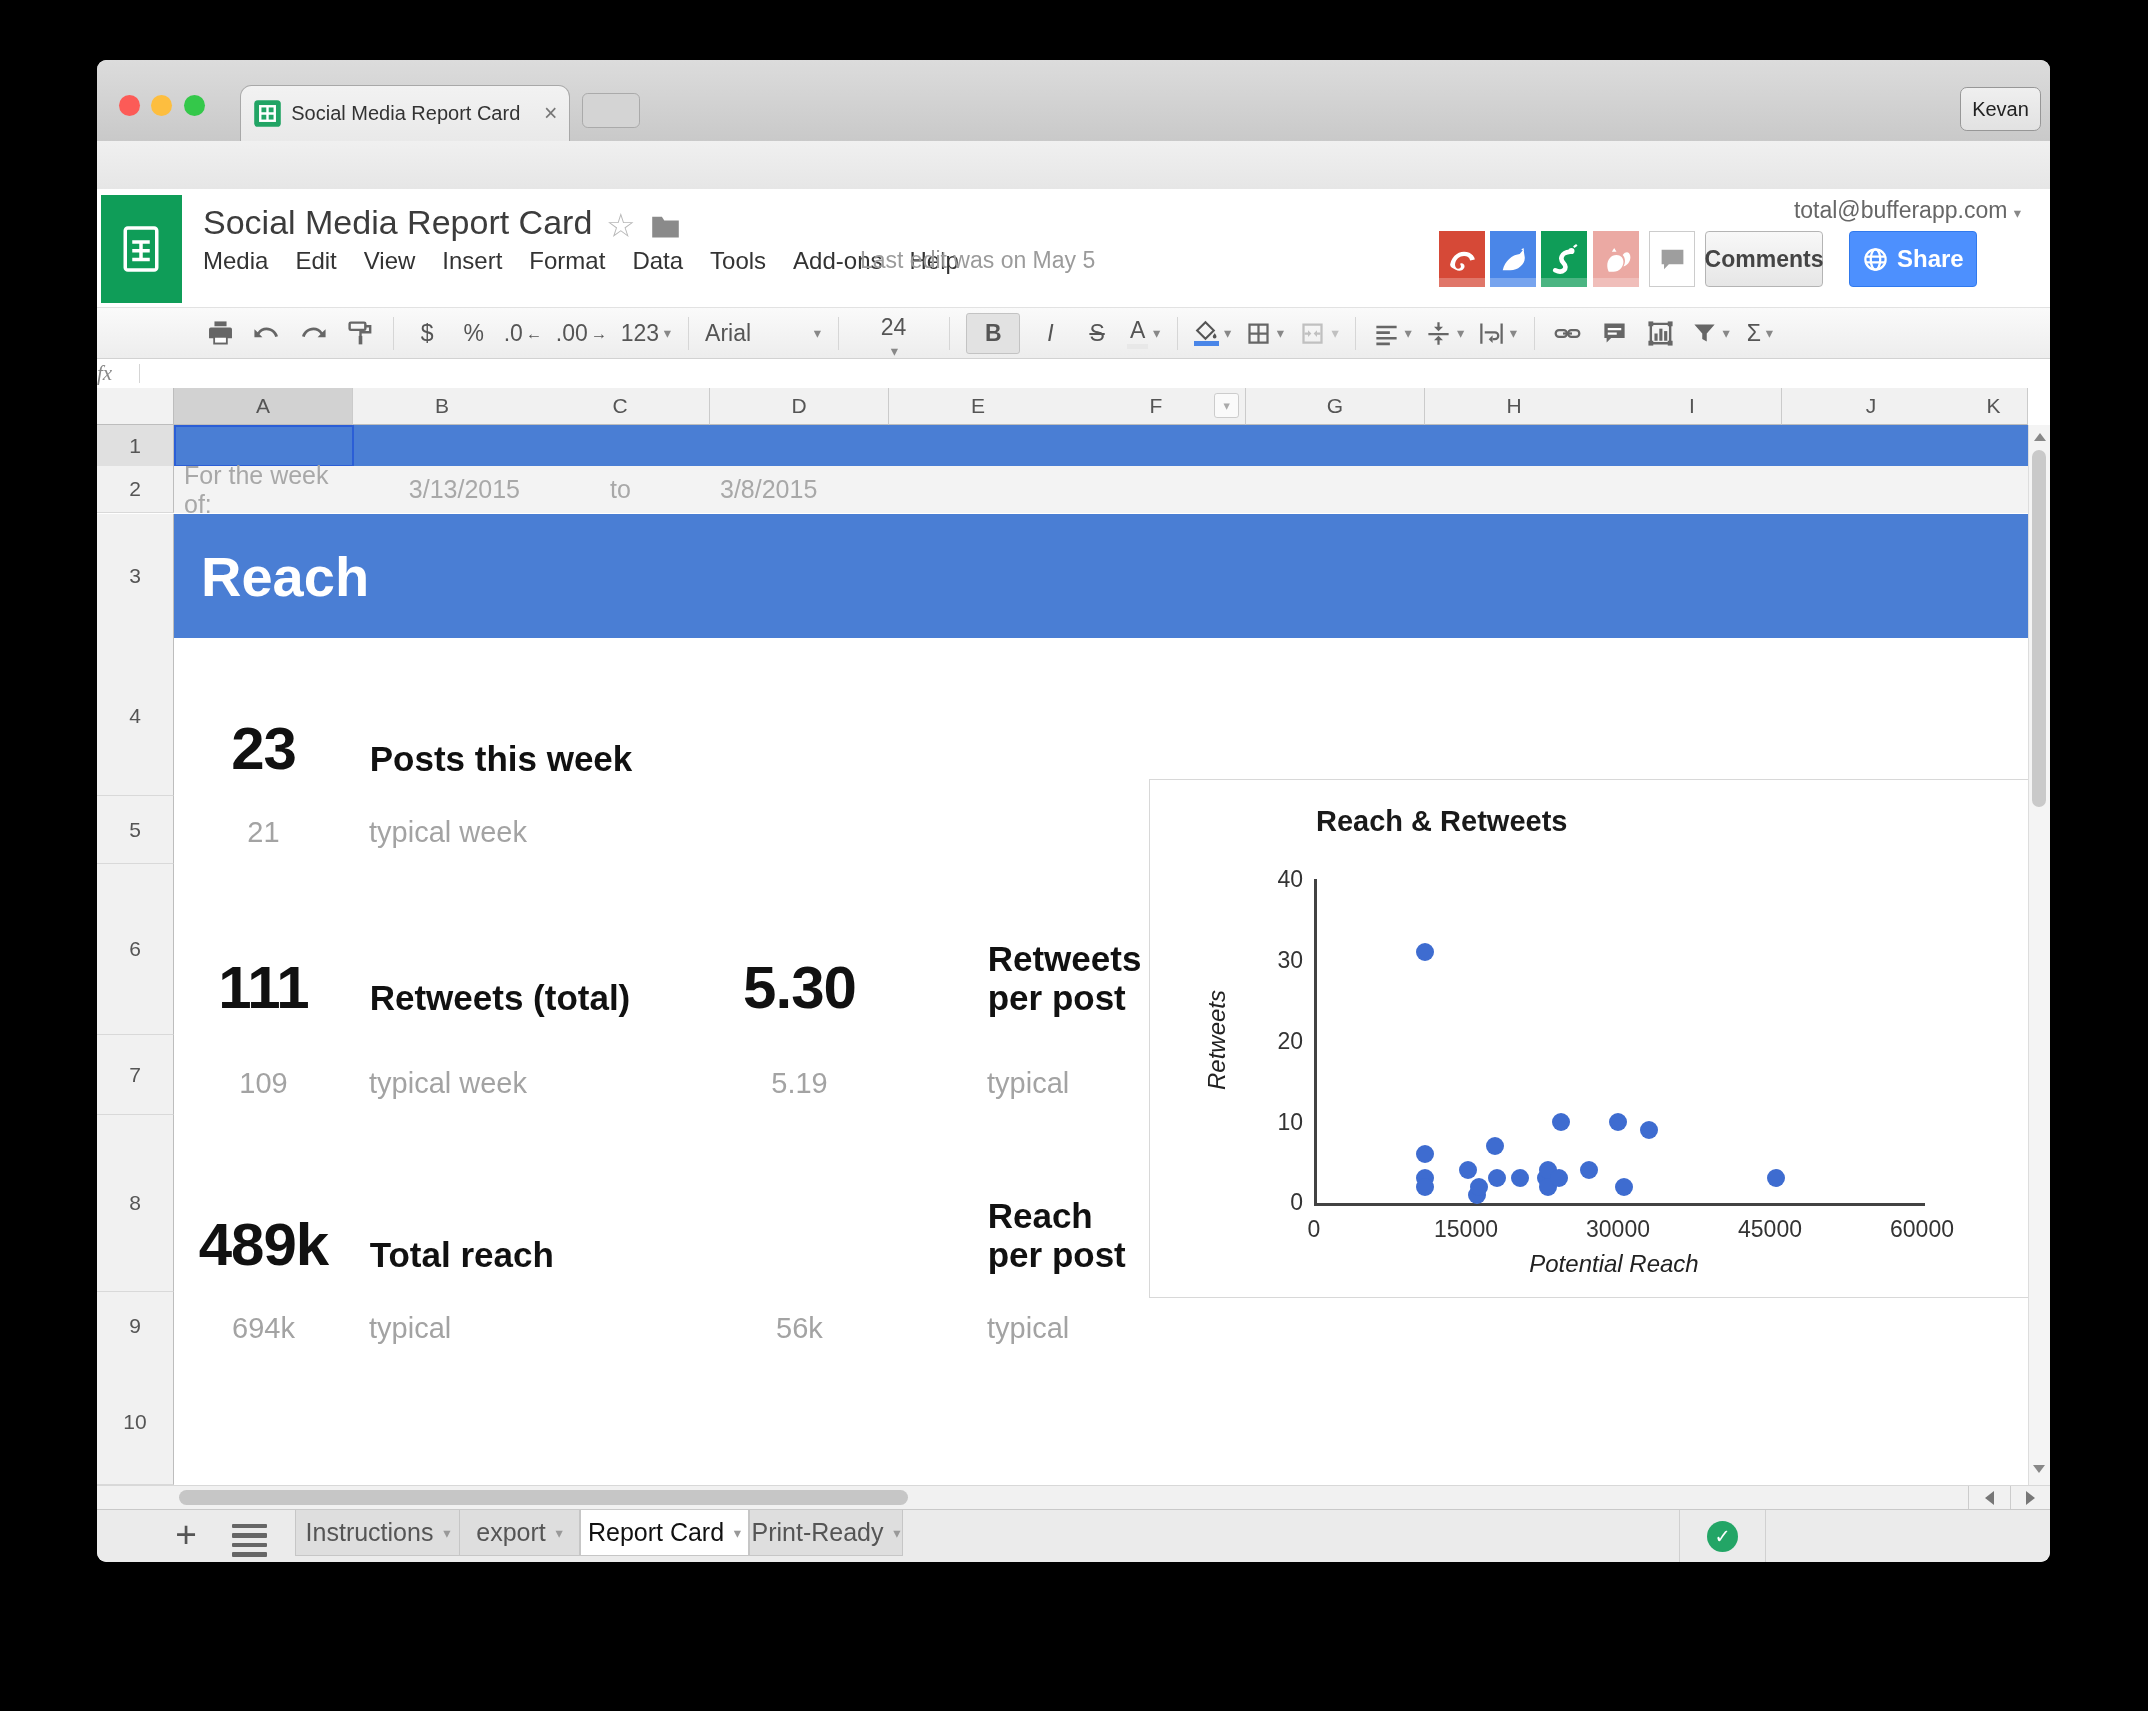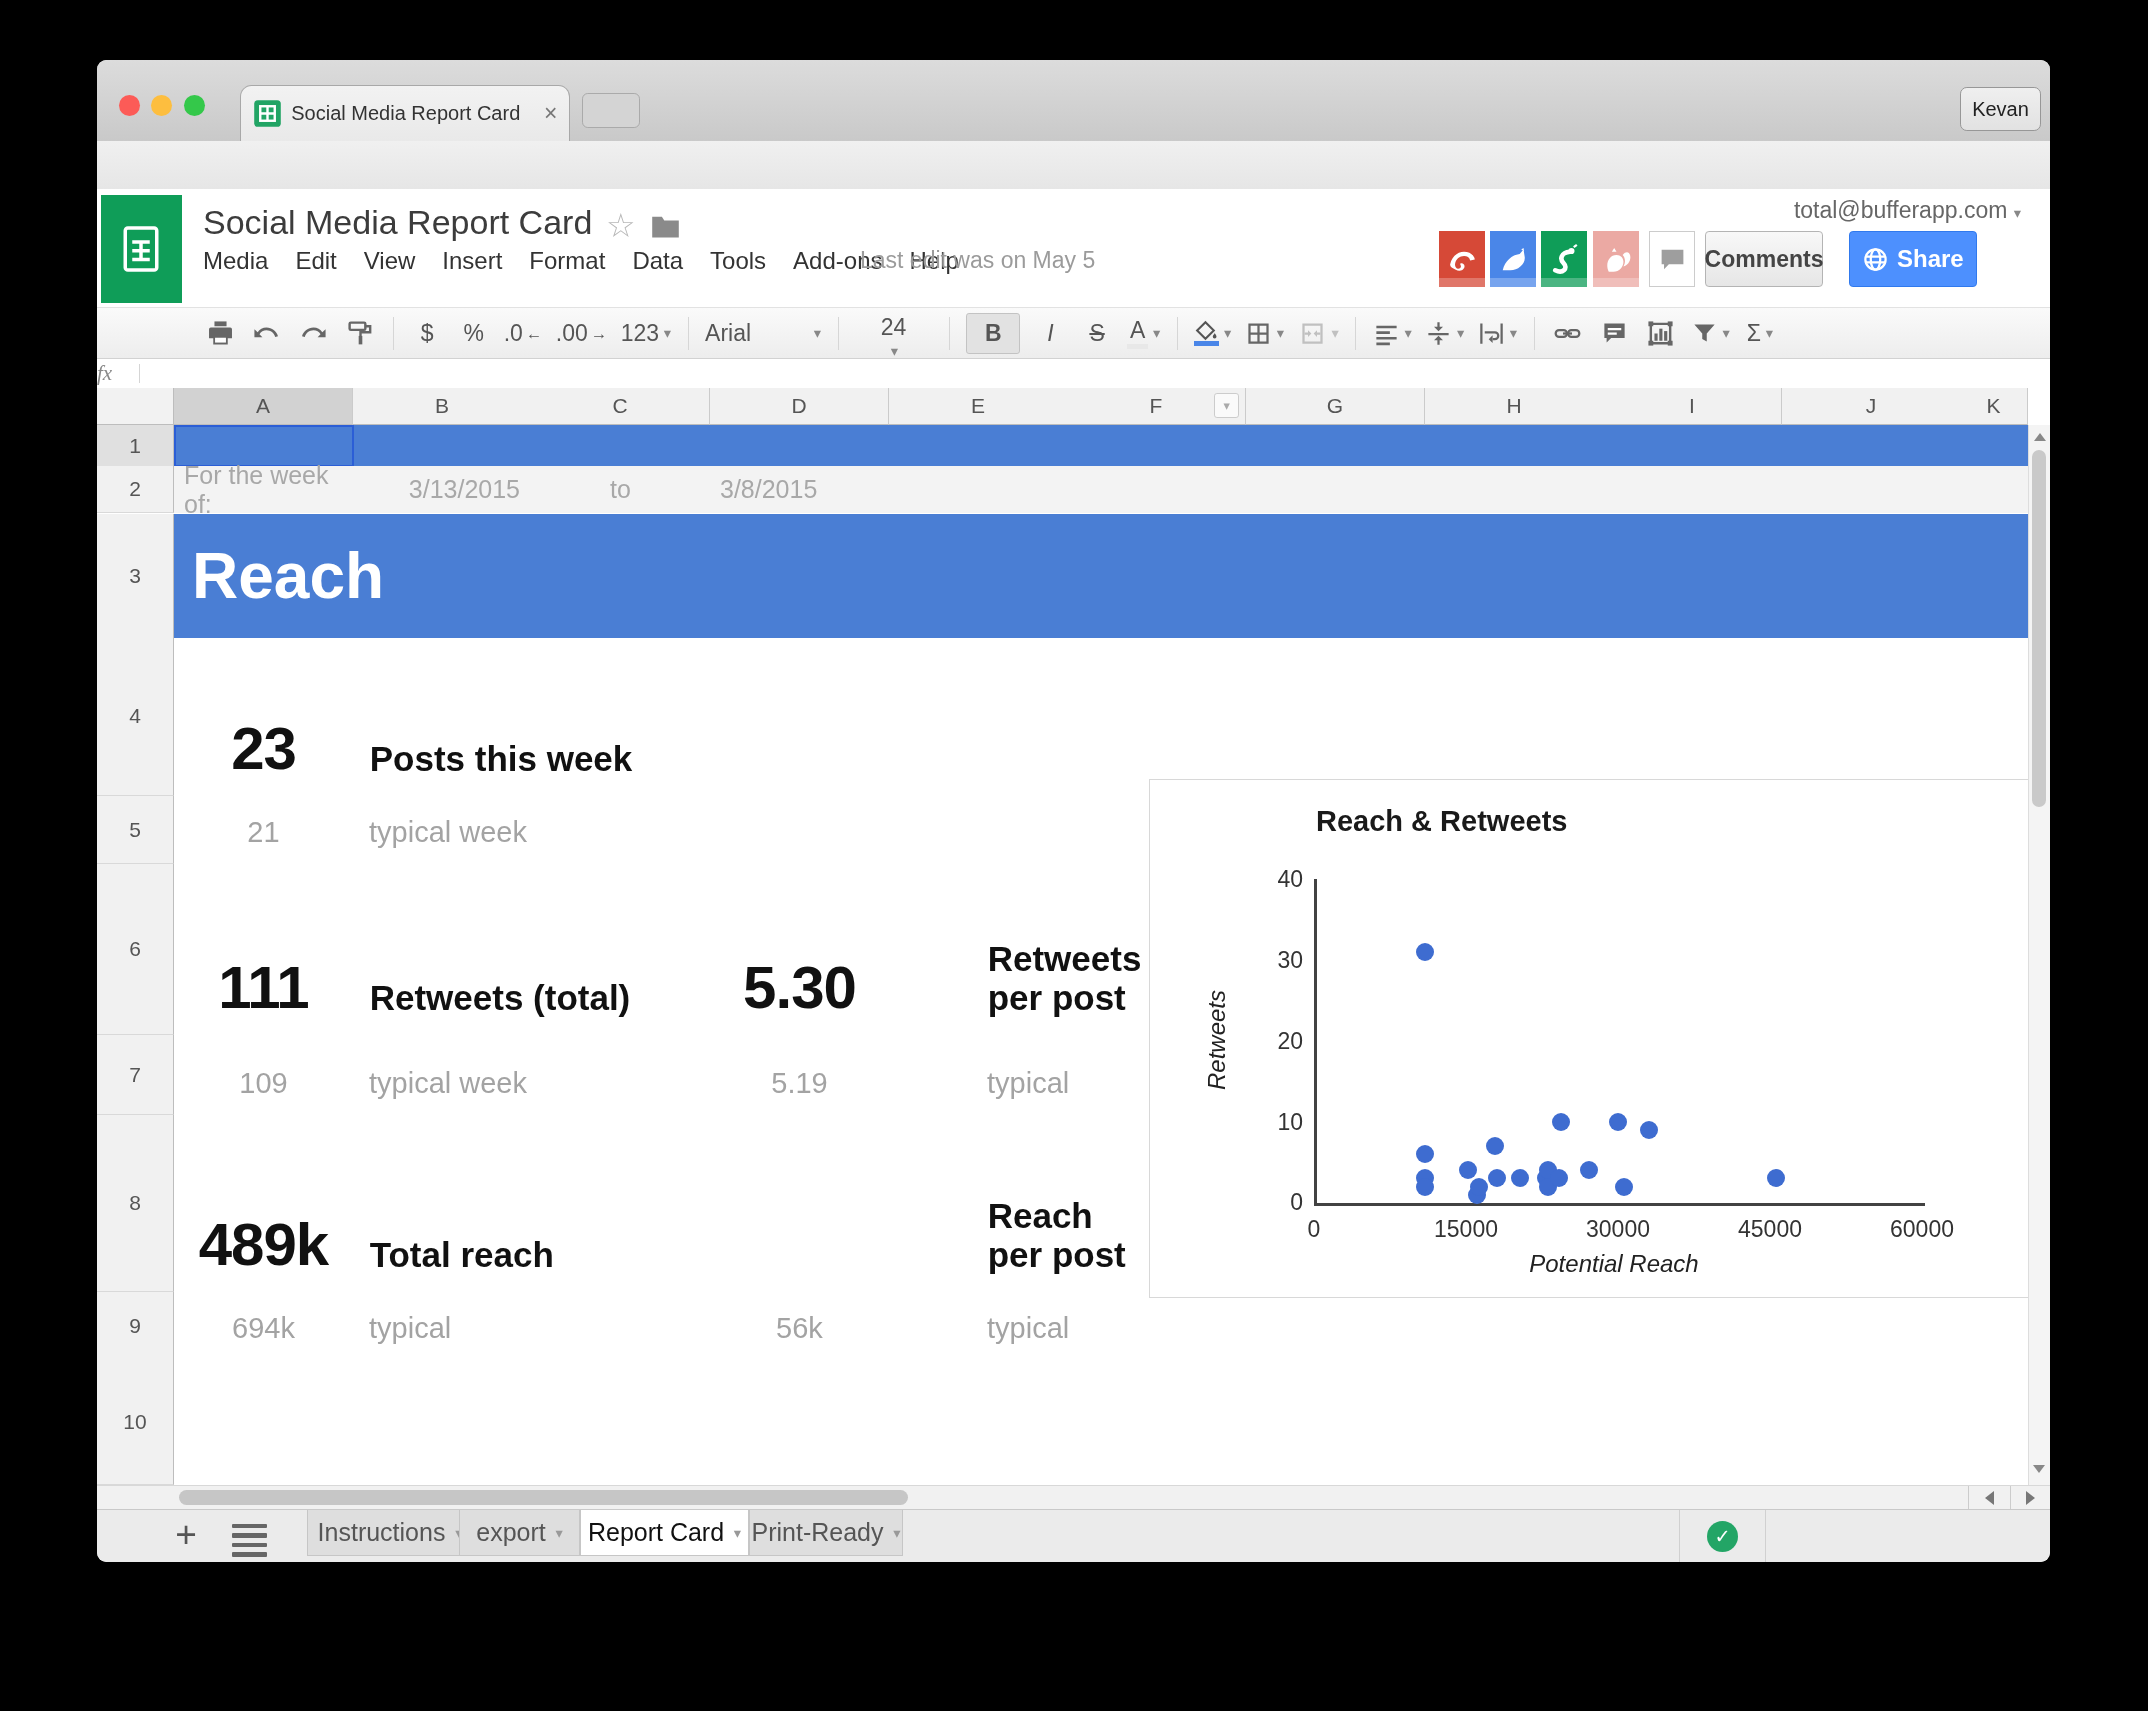--- a/index.html
+++ b/index.html
@@ -78,21 +78,21 @@
   .rowh{position:absolute;left:0;width:77px;background:#f1f1f1;border-right:1px solid #bdbdbd;border-bottom:1px solid #d9d9d9;
         box-sizing:border-box;display:flex;align-items:center;justify-content:center;font-size:21px;color:#555;}
   .rowh.sel{background:#e0e0e0;}
   .cell{position:absolute;display:flex;align-items:flex-end;box-sizing:border-box;color:#111;}
   .val{justify-content:center;font-weight:bold;font-size:60px;padding-bottom:13.5px;letter-spacing:-1px;}
   .lbl{font-weight:bold;font-size:35px;padding-left:9.7px;padding-bottom:17.4px;line-height:1.12;}
   .sub{color:#a3a3a3;font-size:29px;padding-bottom:15.4px;}
   .subval{justify-content:center;font-weight:normal;}
   .wk{font-size:25px;color:#a8a8a8;align-items:center;padding-bottom:0;}
   .banner{position:absolute;left:77px;top:126px;width:1854px;height:124px;display:flex;align-items:center;
-          color:#fff;font-size:64px;font-weight:bold;padding-left:18px;box-sizing:border-box;}
+          color:#fff;font-size:56px;font-weight:bold;padding-left:27px;box-sizing:border-box;}
   .row1{position:absolute;left:77px;top:37px;width:1854px;height:42px;}
   .a1sel{position:absolute;left:77px;top:37px;width:180px;height:42px;border:2.9px solid #2b5ed6;box-sizing:border-box;}
   .row2band{position:absolute;left:77px;top:78px;width:1854px;height:47px;background:#f3f3f3;}
 
   
   .chart-box{position:absolute;left:1052px;top:391px;width:890px;height:519px;background:#fff;border:1.9px solid #d8d8d8;box-sizing:border-box;}
   .chart-title{position:absolute;left:166px;top:25px;font-size:29px;font-weight:bold;color:#1a1a1a;}
   .yaxis{position:absolute;left:164px;top:99px;width:2.9px;height:326px;background:#424242;}
   .xaxis{position:absolute;left:164px;top:423px;width:611px;height:2.9px;background:#424242;}
   .tick{position:absolute;font-size:23px;color:#333;}
@@ -517,21 +517,21 @@
 
   <div class="tabbar">
     <div class="addsheet">+</div>
     <div class="sheetlist">
           <div></div>
           <div></div>
           <div></div>
           <div style="margin-bottom:0;"></div>
         </div>
     <div id="sheettabs">
-          <div class="stab" style="left: 210px; width: 166px;">
+          <div class="stab" style="left: 198px; width: 166px;">
             <span>Instructions</span>
             <span class="dd">▾</span>
           </div>
           <div class="stab" style="left: 362px; width: 121px;">
             <span>export</span>
             <span class="dd">▾</span>
           </div>
           <div class="stab active" style="left: 483px; width: 169px;">
             <span>Report Card</span>
             <span class="dd">▾</span>

